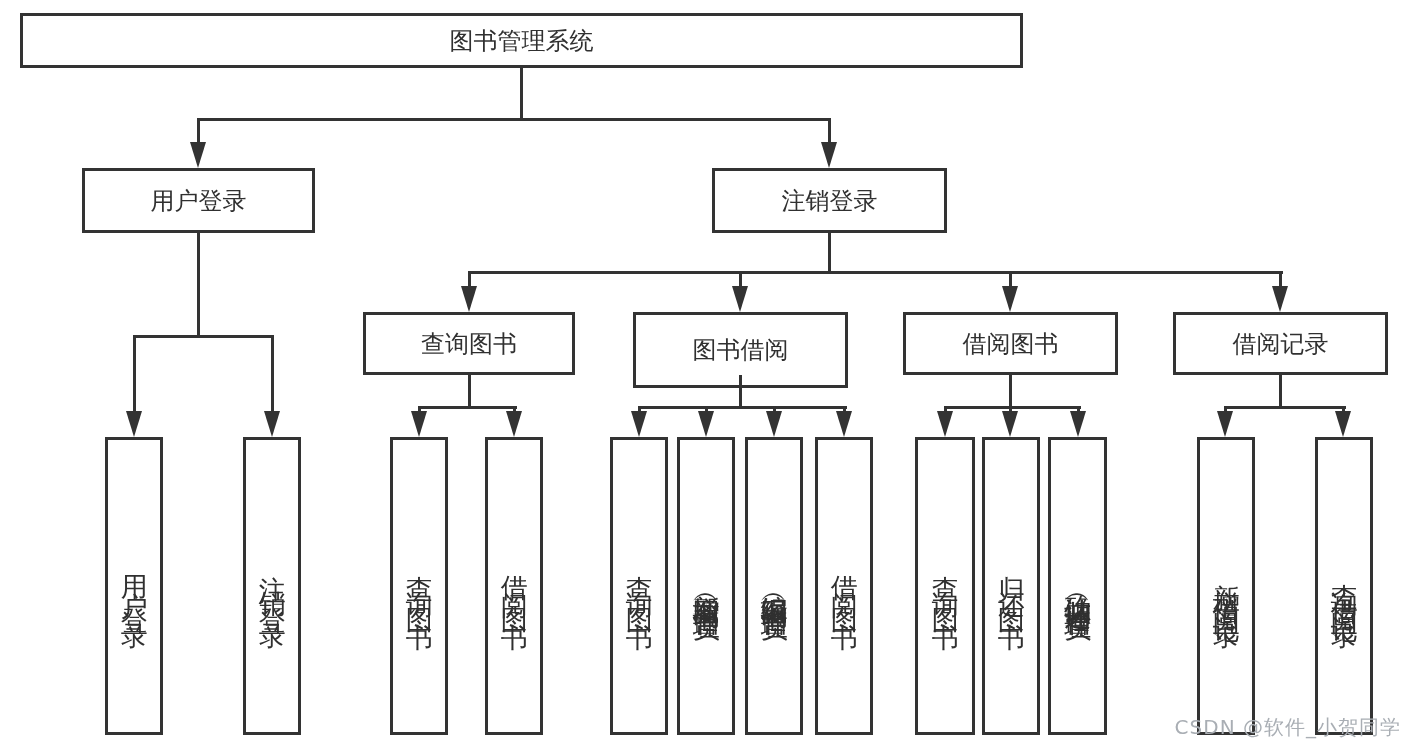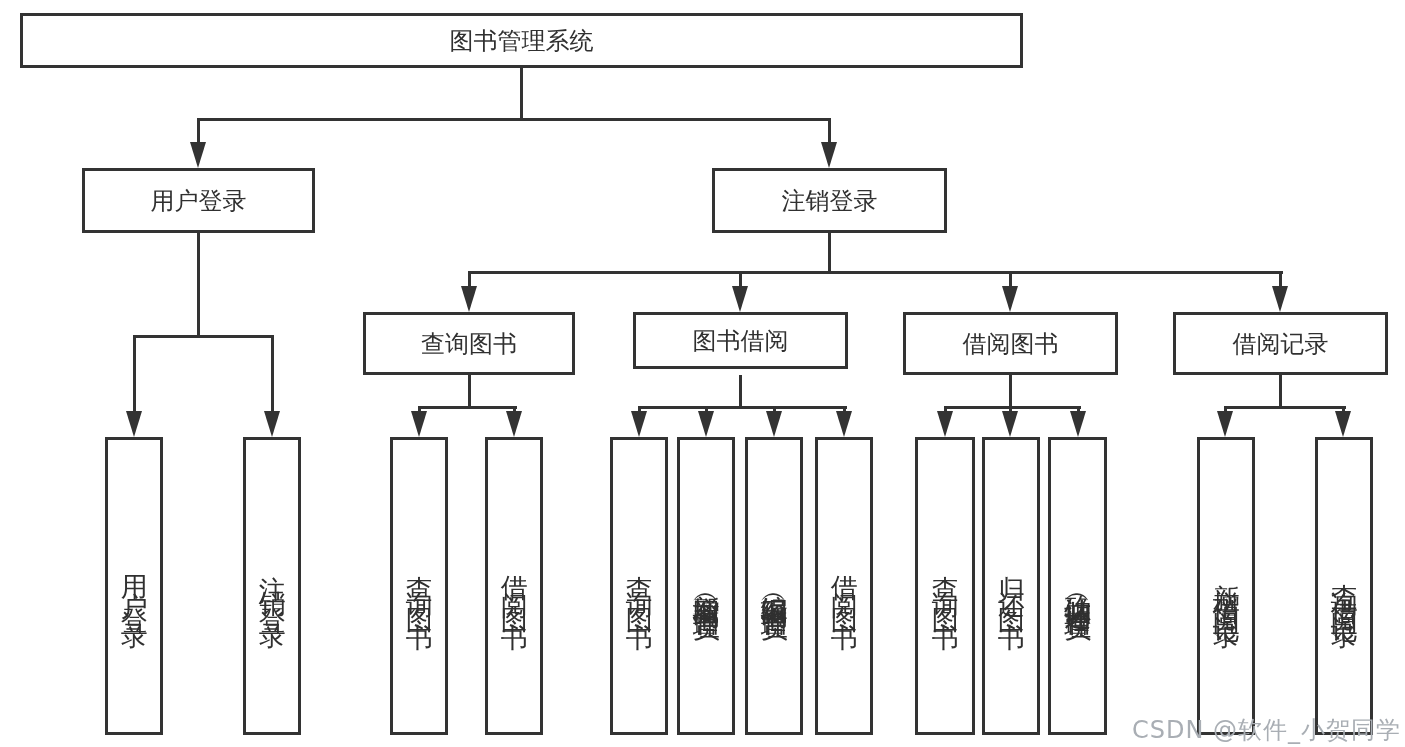--- a/index.html
+++ b/index.html
@@ -25,21 +25,21 @@
     color:var(--text);white-space:nowrap;
   }
   .vl{position:absolute;width:3px;background:var(--line);}
   .hl{position:absolute;height:3px;background:var(--line);}
   .ar{
     position:absolute;width:0;height:0;
     border-left:8px solid transparent;border-right:8px solid transparent;
     border-top:26px solid var(--line);
   }
   .watermark{
-    position:absolute;top:714px;right:4px;font-size:24px;letter-spacing:1px;
+    position:absolute;top:714px;right:4px;font-size:20px;letter-spacing:1px;
     color:var(--wm);z-index:5;white-space:nowrap;
   }
 </style>
 </head>
 <body>
 
 <div class="canvas">
 
   <div class="box" style="left:20px;top:13px;width:1003px;height:55px;">
     <span class="hlabel">图书管理系统</span>
@@ -73,21 +73,21 @@
   <div class="vl" style="left:1009px;top:271px;height:18px;"></div>
   <div class="vl" style="left:1279px;top:271px;height:18px;"></div>
   <div class="ar" style="left:461px;top:286px;"></div>
   <div class="ar" style="left:732px;top:286px;"></div>
   <div class="ar" style="left:1002px;top:286px;"></div>
   <div class="ar" style="left:1272px;top:286px;"></div>
 
   <div class="box" style="left:363px;top:312px;width:212px;height:63px;">
     <span class="hlabel">查询图书</span>
   </div>
-  <div class="box" style="left:633px;top:312px;width:215px;height:57px;">
+  <div class="box" style="left:633px;top:312px;width:215px;height:76px;">
     <span class="hlabel">图书借阅</span>
   </div>
   <div class="box" style="left:903px;top:312px;width:215px;height:63px;">
     <span class="hlabel">借阅图书</span>
   </div>
   <div class="box" style="left:1173px;top:312px;width:215px;height:63px;">
     <span class="hlabel">借阅记录</span>
   </div>
 
   <div class="vl" style="left:468px;top:375px;height:33px;"></div>

